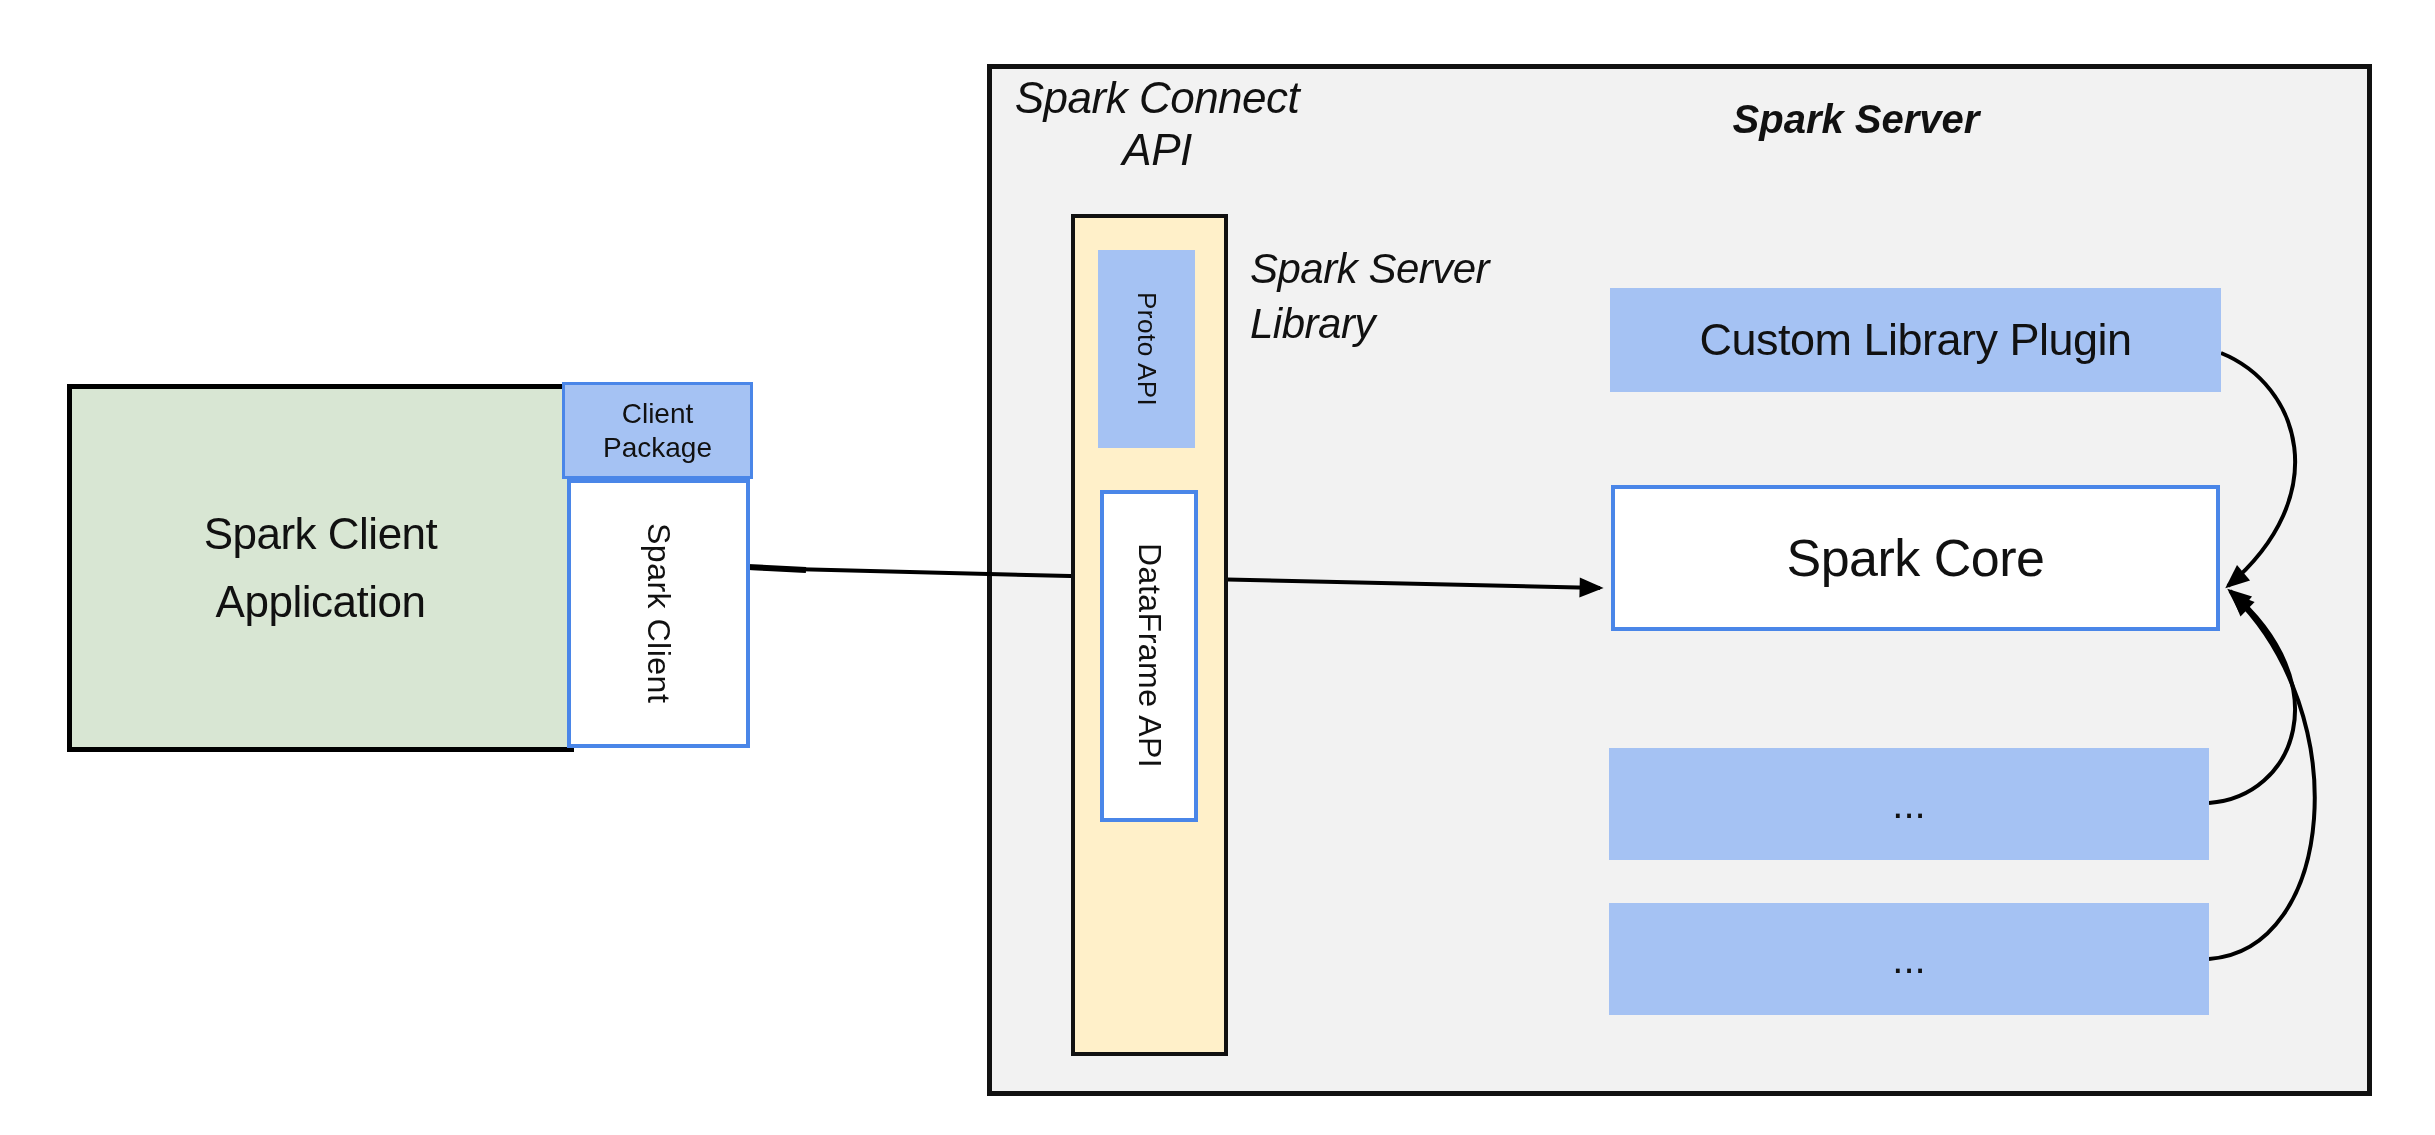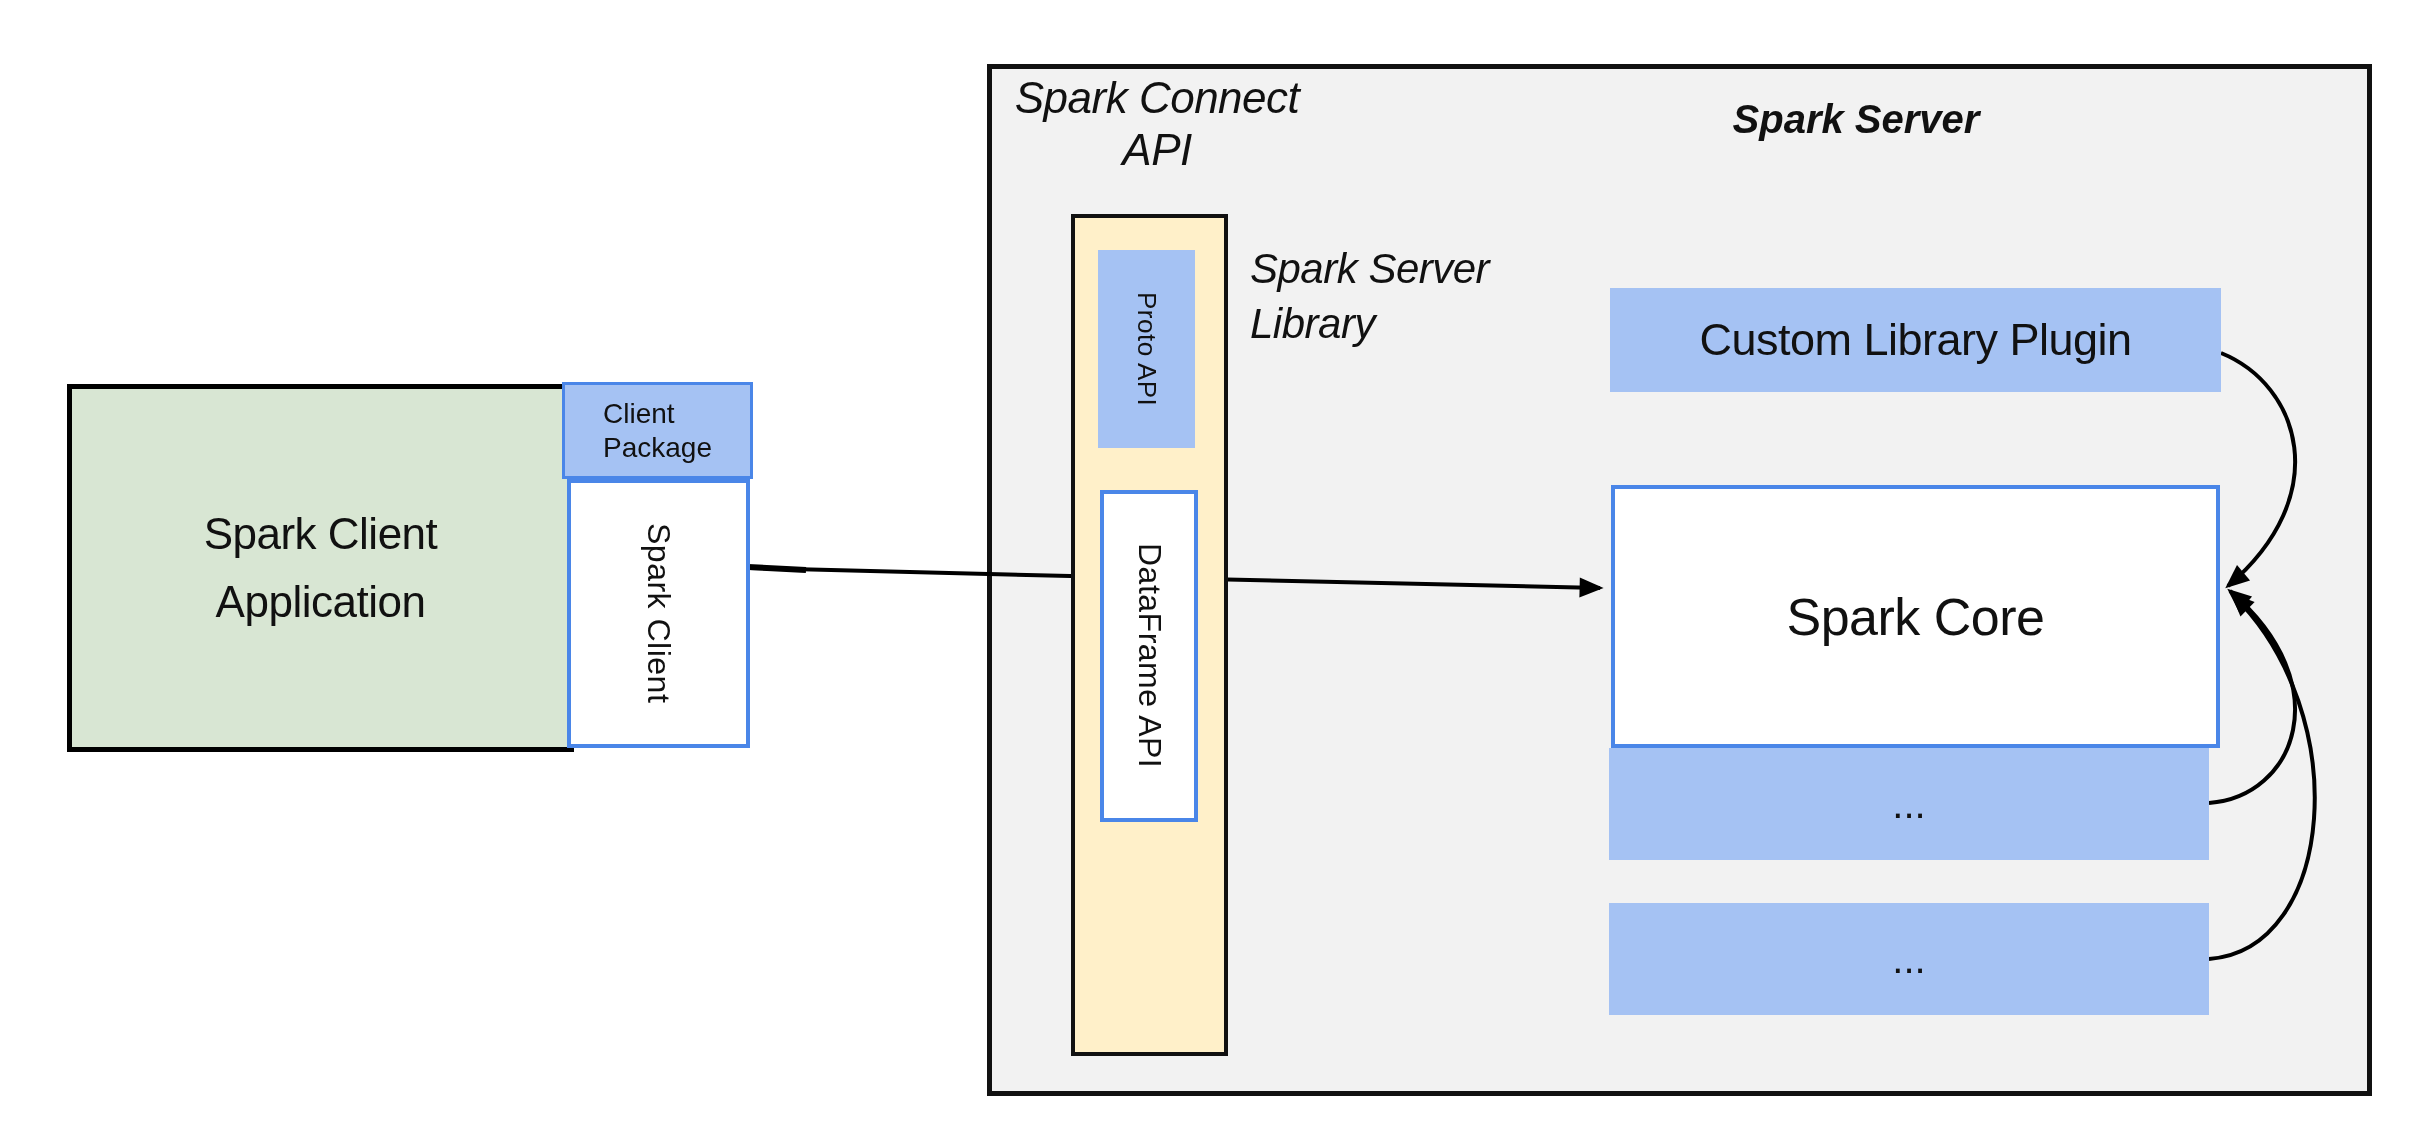--- a/index.html
+++ b/index.html
@@ -41,20 +41,21 @@
     font-size: 44px; line-height: 1.55; letter-spacing: -0.5px;
     white-space: pre-line;
   }
 
   
   .package-box {
     left: 562px; top: 382px; width: 191px; height: 97px;
     background: var(--blue-fill, #a5c2f3);
     border: 3px solid var(--blue-border, #4a86e8);
     display: flex; align-items: center; justify-content: center;
+    text-align: center;
     font-size: 28px; line-height: 1.2;
     white-space: pre-line;
   }
 
   
   .spark-client-box {
     left: 567px; top: 479px; width: 183px; height: 269px;
     background: #ffffff;
     border: 4px solid var(--blue-border, #4a86e8);
     display: flex; align-items: center; justify-content: center;
@@ -108,21 +109,21 @@
   }
 
   
   .plugin-box {
     left: 1610px; top: 288px; width: 611px; height: 104px;
     background: var(--blue-fill, #a5c2f3);
     display: flex; align-items: center; justify-content: center;
     font-size: 45px; letter-spacing: -0.5px;
   }
   .core-box {
-    left: 1611px; top: 485px; width: 609px; height: 263px;
+    left: 1611px; top: 485px; width: 609px; height: 146px;
     background: #ffffff;
     border: 4px solid var(--blue-border, #4a86e8);
     display: flex; align-items: center; justify-content: center;
     font-size: 52px; letter-spacing: -0.5px;
   }
   .module-box {
     background: var(--blue-fill, #a5c2f3);
     display: flex; align-items: center; justify-content: center;
     font-size: 40px;
   }

